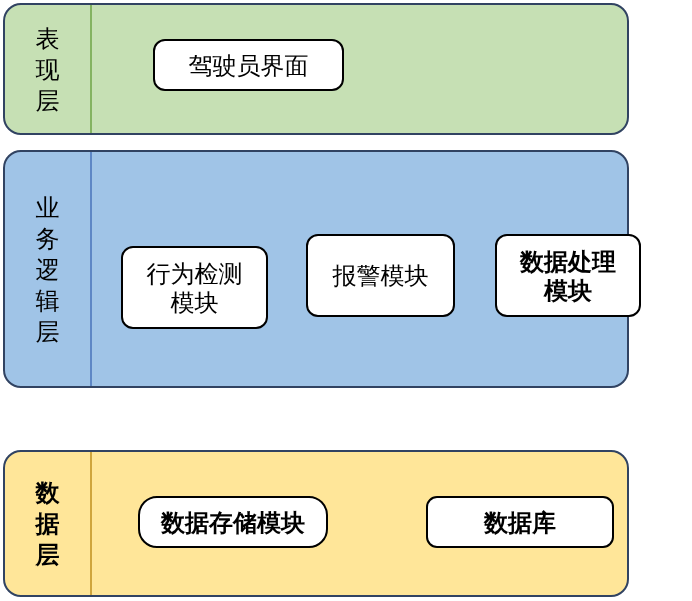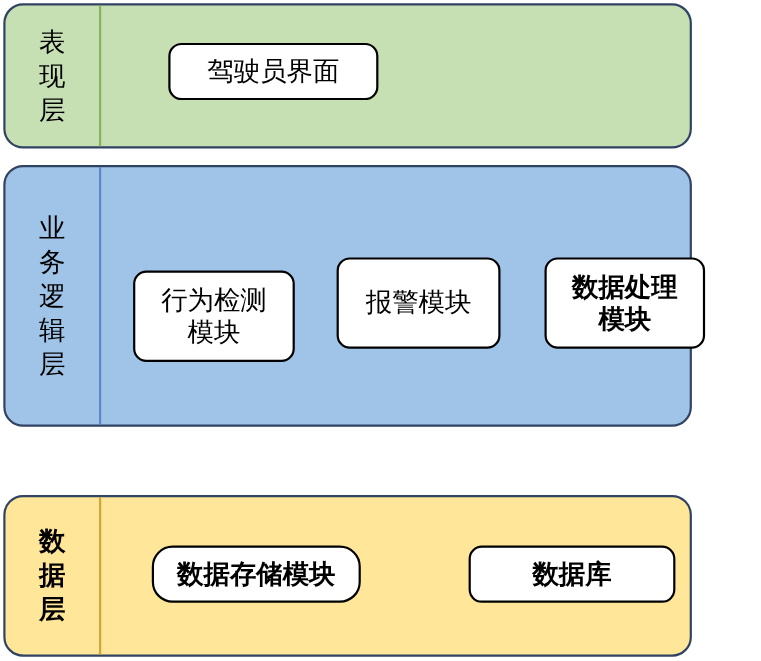--- a/index.html
+++ b/index.html
@@ -56,21 +56,21 @@
   }
   
   .n-driver{left:148px;top:34px;width:191px;height:52px;}
   .n-admin{left:421px;top:34px;width:190px;height:52px;}
   
   .n-behavior{left:116px;top:83px;width:147px;height:83px;margin-top:11px;}
   .n-alarm{left:301px;top:82px;width:149px;height:83px;}
   .n-dataproc{left:490px;top:82px;width:146px;height:83px;font-weight:bold;}
   
   .n-storage{left:133px;top:44px;width:190px;height:52px;border-radius:19px;}
-  .n-db{left:421px;top:44px;width:188px;height:52px;}
+  .n-db{left:421px;top:44px;width:188px;height:52px;border-radius:11px;}
 </style>
 </head>
 <body>
 
 <div class="canvas">
 
   <section class="band layer1">
     <div class="label-col">
       <div class="vlabel">表现层</div>
     </div>

